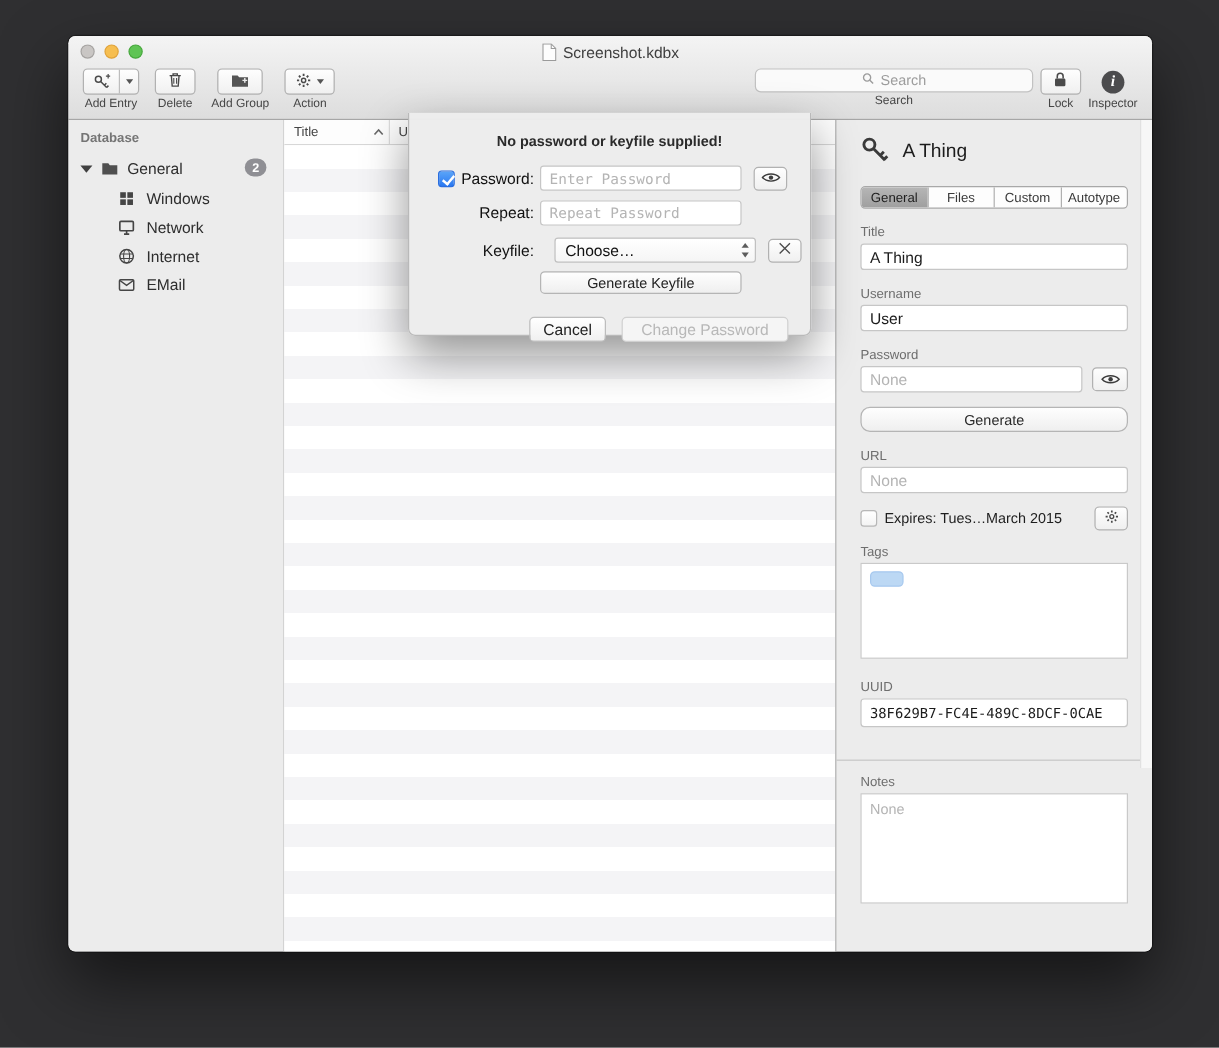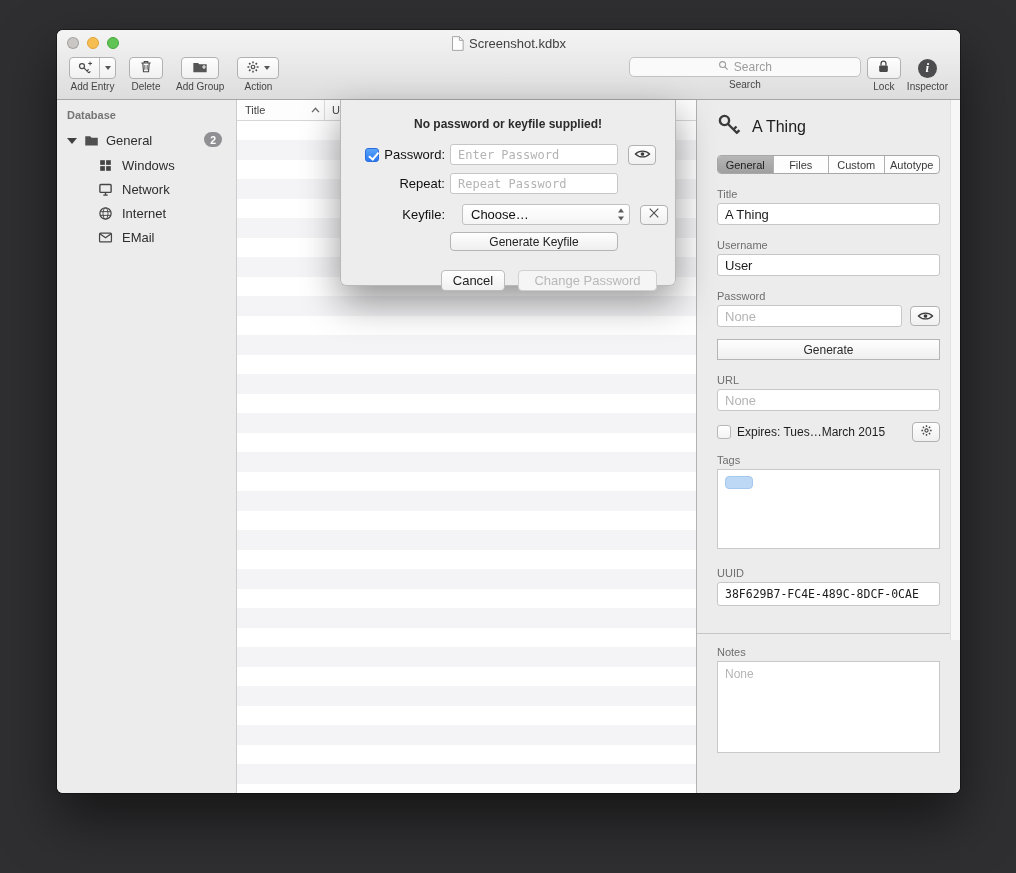--- a/index.html
+++ b/index.html
@@ -78,37 +78,37 @@
   .segment.selected{background:linear-gradient(#b6b6b6,#9f9f9f);color:#1e1e1e;}
   .insp-label{font-size:11px;color:#6e6e6e;margin-top:14px;}
   .insp-field{display:block;width:100%;height:22px;border:1px solid #c6c6c6;border-radius:3px;background:#fff;
     font-size:13px;color:#1b1b1b;padding:0 7px;box-sizing:border-box;margin-top:3px;font-family:"Liberation Sans",sans-serif;outline:none;}
   input::placeholder,textarea::placeholder{color:#b4b4b4;opacity:1;}
   .hrow{display:flex;align-items:center;gap:8px;margin-top:3px;}
   .hrow .insp-field{flex:1;margin-top:0;}
   .mini-btn{width:30px;height:20px;background:linear-gradient(#fefefe,#f0f0f0);border:1px solid #b1b1b1;
     border-radius:4px;display:flex;align-items:center;justify-content:center;box-sizing:border-box;padding:0;}
   .wide-btn{display:flex;align-items:center;justify-content:center;width:100%;height:21px;margin-top:12px;
-    background:linear-gradient(#fefefe,#efefef);border:1px solid #b5b5b5;border-radius:0;
+    background:linear-gradient(#fefefe,#efefef);border:1px solid #b5b5b5;border-radius:8px;
     font-size:12px;color:#2a2a2a;box-sizing:border-box;}
   .expires-row{display:flex;align-items:center;gap:6px;margin-top:11px;font-size:12px;color:#1e1e1e;}
   .checkbox{width:14px;height:14px;box-sizing:border-box;border:1px solid #b7b7b7;border-radius:3px;
     background:linear-gradient(#ffffff,#f3f3f3);flex:none;position:relative;}
   .checkbox.checked{background:linear-gradient(#5aa4f8,#2a79f2);border-color:#2a6edf;}
   .checkbox.checked::after{content:"";position:absolute;left:4.5px;top:1.5px;width:3.5px;height:7.5px;
     border:solid #fff;border-width:0 2px 2px 0;transform:rotate(40deg);}
   .expires-gear{margin-left:auto;width:28px;}
   .tags-box{margin-top:3px;height:80px;background:#fff;border:1px solid #c9c9c9;box-sizing:border-box;padding:6px 7px;}
   .tag-token{width:28px;height:13px;border-radius:4px;background:#bcd8f4;border:1px solid #a6c8ee;box-sizing:border-box;}
   .mono{font-family:"DejaVu Sans Mono",monospace;font-size:11.5px;}
   .insp-divider{height:1px;background:#c6c6c6;margin:27px -20px 0;}
   .notes-area{display:block;width:100%;height:92px;margin-top:3px;border:1px solid #c9c9c9;background:#fff;
     box-sizing:border-box;resize:none;padding:5px 7px;font-family:"Liberation Sans",sans-serif;font-size:12px;color:#222;outline:none;}
   
-  .sheet{position:absolute;left:283px;top:70px;width:336px;height:186px;z-index:40;box-sizing:border-box;
+  .sheet{position:absolute;left:283px;top:64px;width:336px;height:186px;z-index:40;box-sizing:border-box;
     background:rgba(237,237,237,.98);border:1px solid rgba(0,0,0,.22);border-top:none;
     border-radius:0 0 6px 6px;box-shadow:0 16px 38px rgba(0,0,0,.42);}
   .sheet-msg{margin-top:17px;text-align:center;font-size:12px;font-weight:bold;color:#2b2b2b;}
   .sheet-row{position:absolute;left:0;display:flex;align-items:center;}
   .row-password{top:44px;}
   .row-repeat{top:73px;}
   .row-keyfile{top:104px;}
   .label-cell{width:104px;display:flex;justify-content:flex-end;align-items:center;gap:5px;flex:none;}
   .sheet-label{font-size:13px;color:#101010;}
   .fld{width:168px;height:21px;margin-left:5px;border:1px solid #c6c6c6;border-radius:3px;box-sizing:border-box;

